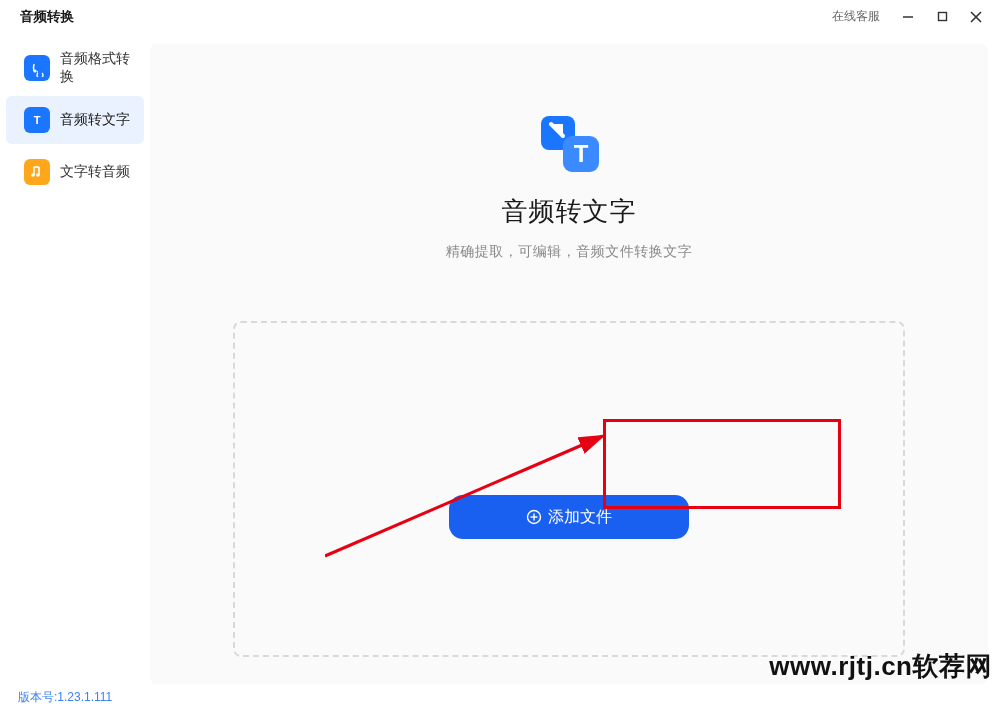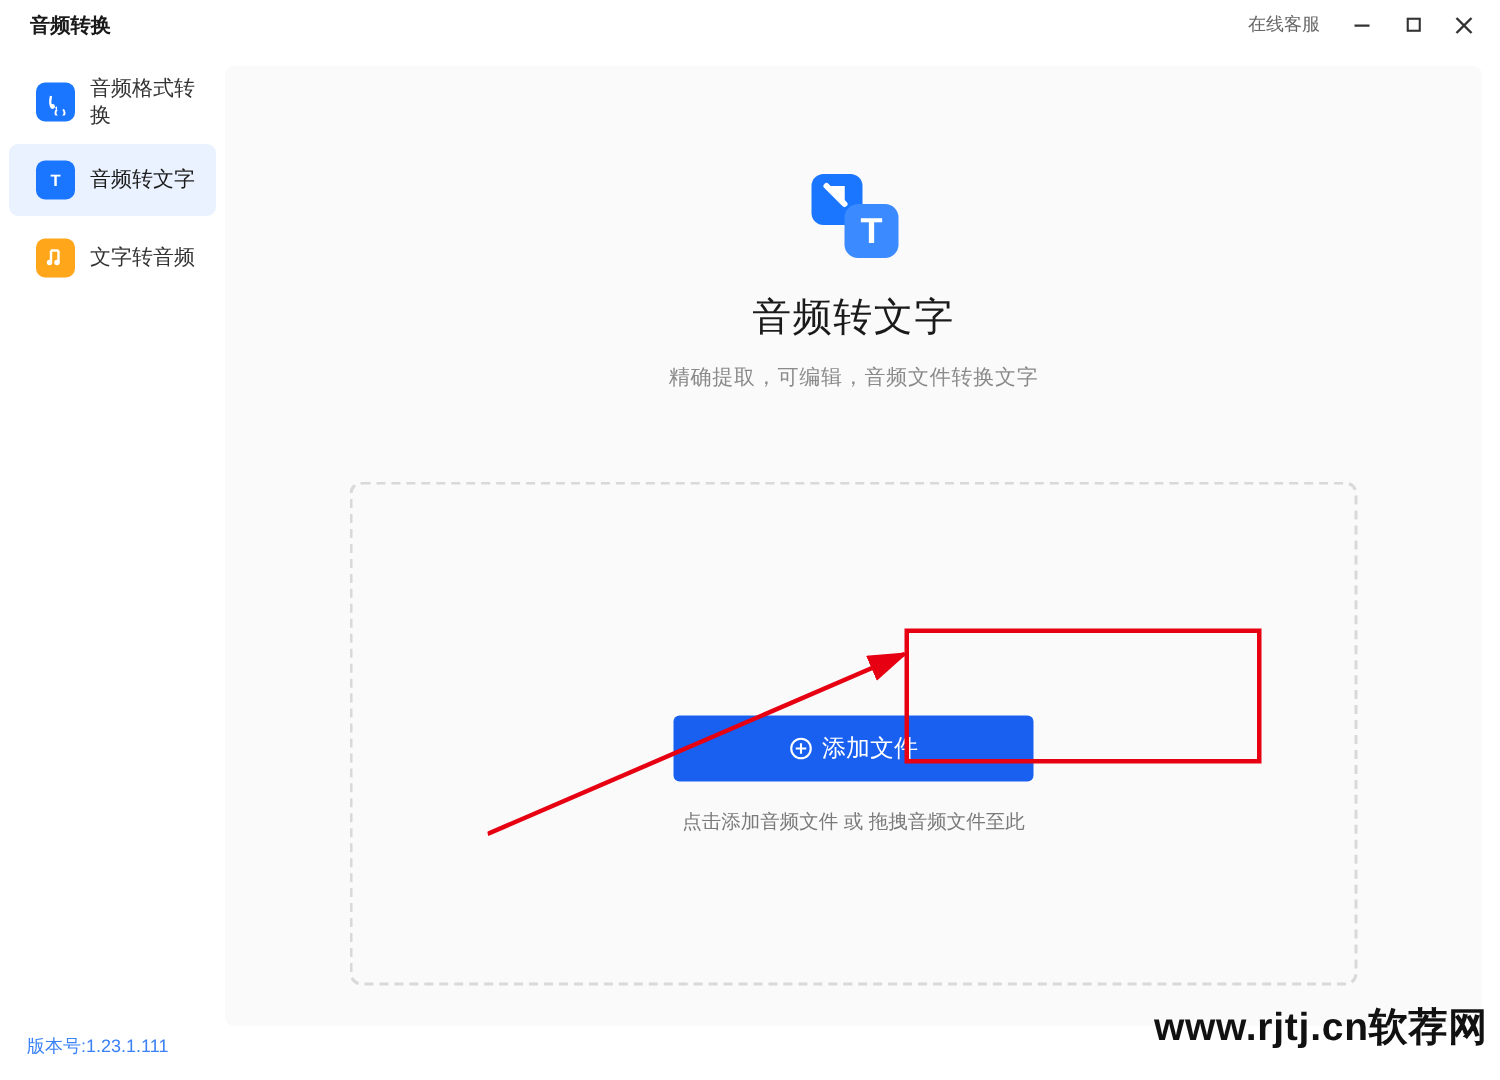--- a/index.html
+++ b/index.html
@@ -121,21 +121,21 @@
   flex-direction: column;
   align-items: center;
   justify-content: center;
   gap: 18px;
   position: relative;
 }
 .add-btn {
   width: 240px;
   height: 44px;
   background: #1960f1;
-  border-radius: 4px;
+  border-radius: 14px;
   color: #fff;
   font-size: 16px;
   display: flex;
   align-items: center;
   justify-content: center;
   gap: 6px;
   cursor: pointer;
   margin-top: 56px;
 }
 .drop-hint {
@@ -154,21 +154,21 @@
 .version {
   position: absolute;
   left: 18px;
   bottom: 14px;
   font-size: 12px;
   color: #3b82f6;
 }
 .watermark {
   position: absolute;
   right: 8px;
-  bottom: 18px;
+  bottom: 36px;
   font-size: 26px;
   font-weight: 700;
   color: #111;
   letter-spacing: 0.5px;
 }
 </style>
 </head>
 <body>
 
 <div class="titlebar">
@@ -252,21 +252,20 @@
 
       <div class="dropzone">
         <div class="add-btn">
           <svg width="16" height="16" viewBox="0 0 16 16">
               <circle cx="8" cy="8" r="6.5" fill="none" stroke="#fff" stroke-width="1.4"></circle>
               <line x1="8" y1="4.5" x2="8" y2="11.5" stroke="#fff" stroke-width="1.4"></line>
               <line x1="4.5" y1="8" x2="11.5" y2="8" stroke="#fff" stroke-width="1.4"></line>
             </svg>
           <span>添加文件</span>
         </div>
-        <div class="drop-hint">点击添加音频文件 或 拖拽音频文件至此</div>
       </div>
 
     </div>
 
     <div class="highlight-box" style="left:453px; top:385px; width:238px; height:90px;"></div>
     <svg class="arrow-svg" style="left:175px; top:392px;" width="300" height="140">
       <defs>
         <marker id="ah" markerWidth="10" markerHeight="10" refX="8" refY="3" orient="auto">
           <polygon points="0,0 9,3 0,6" fill="#e60012"></polygon>
         </marker>

